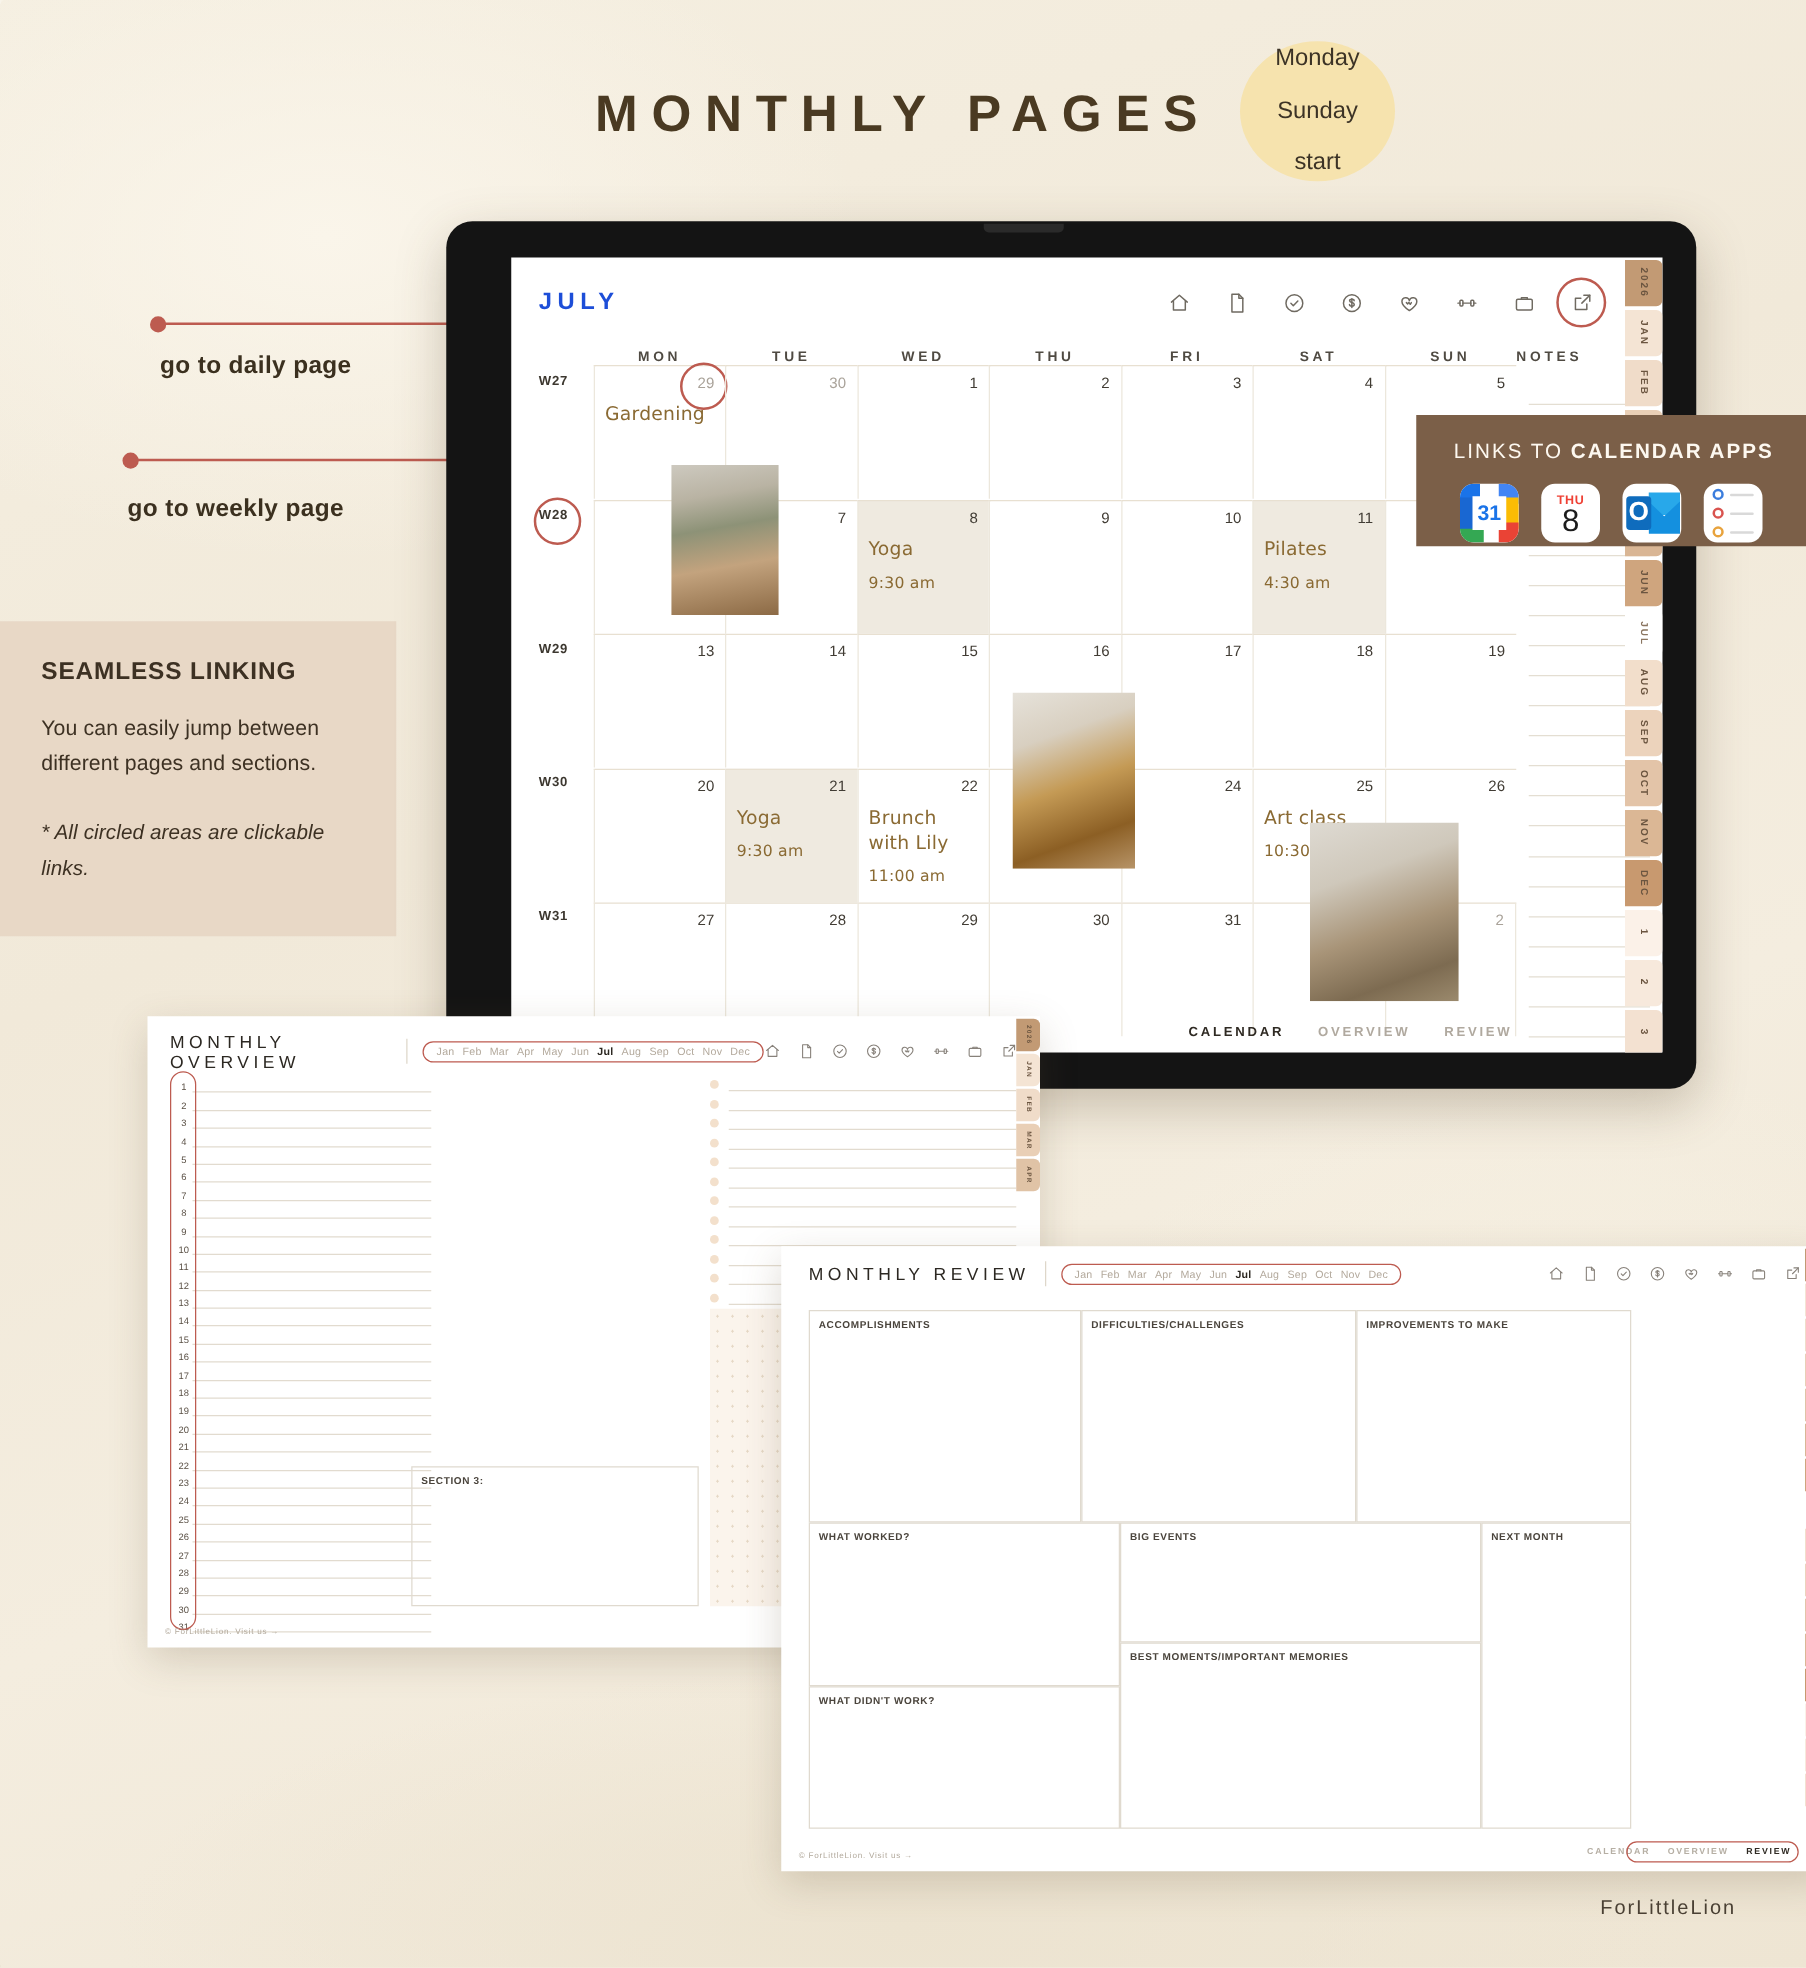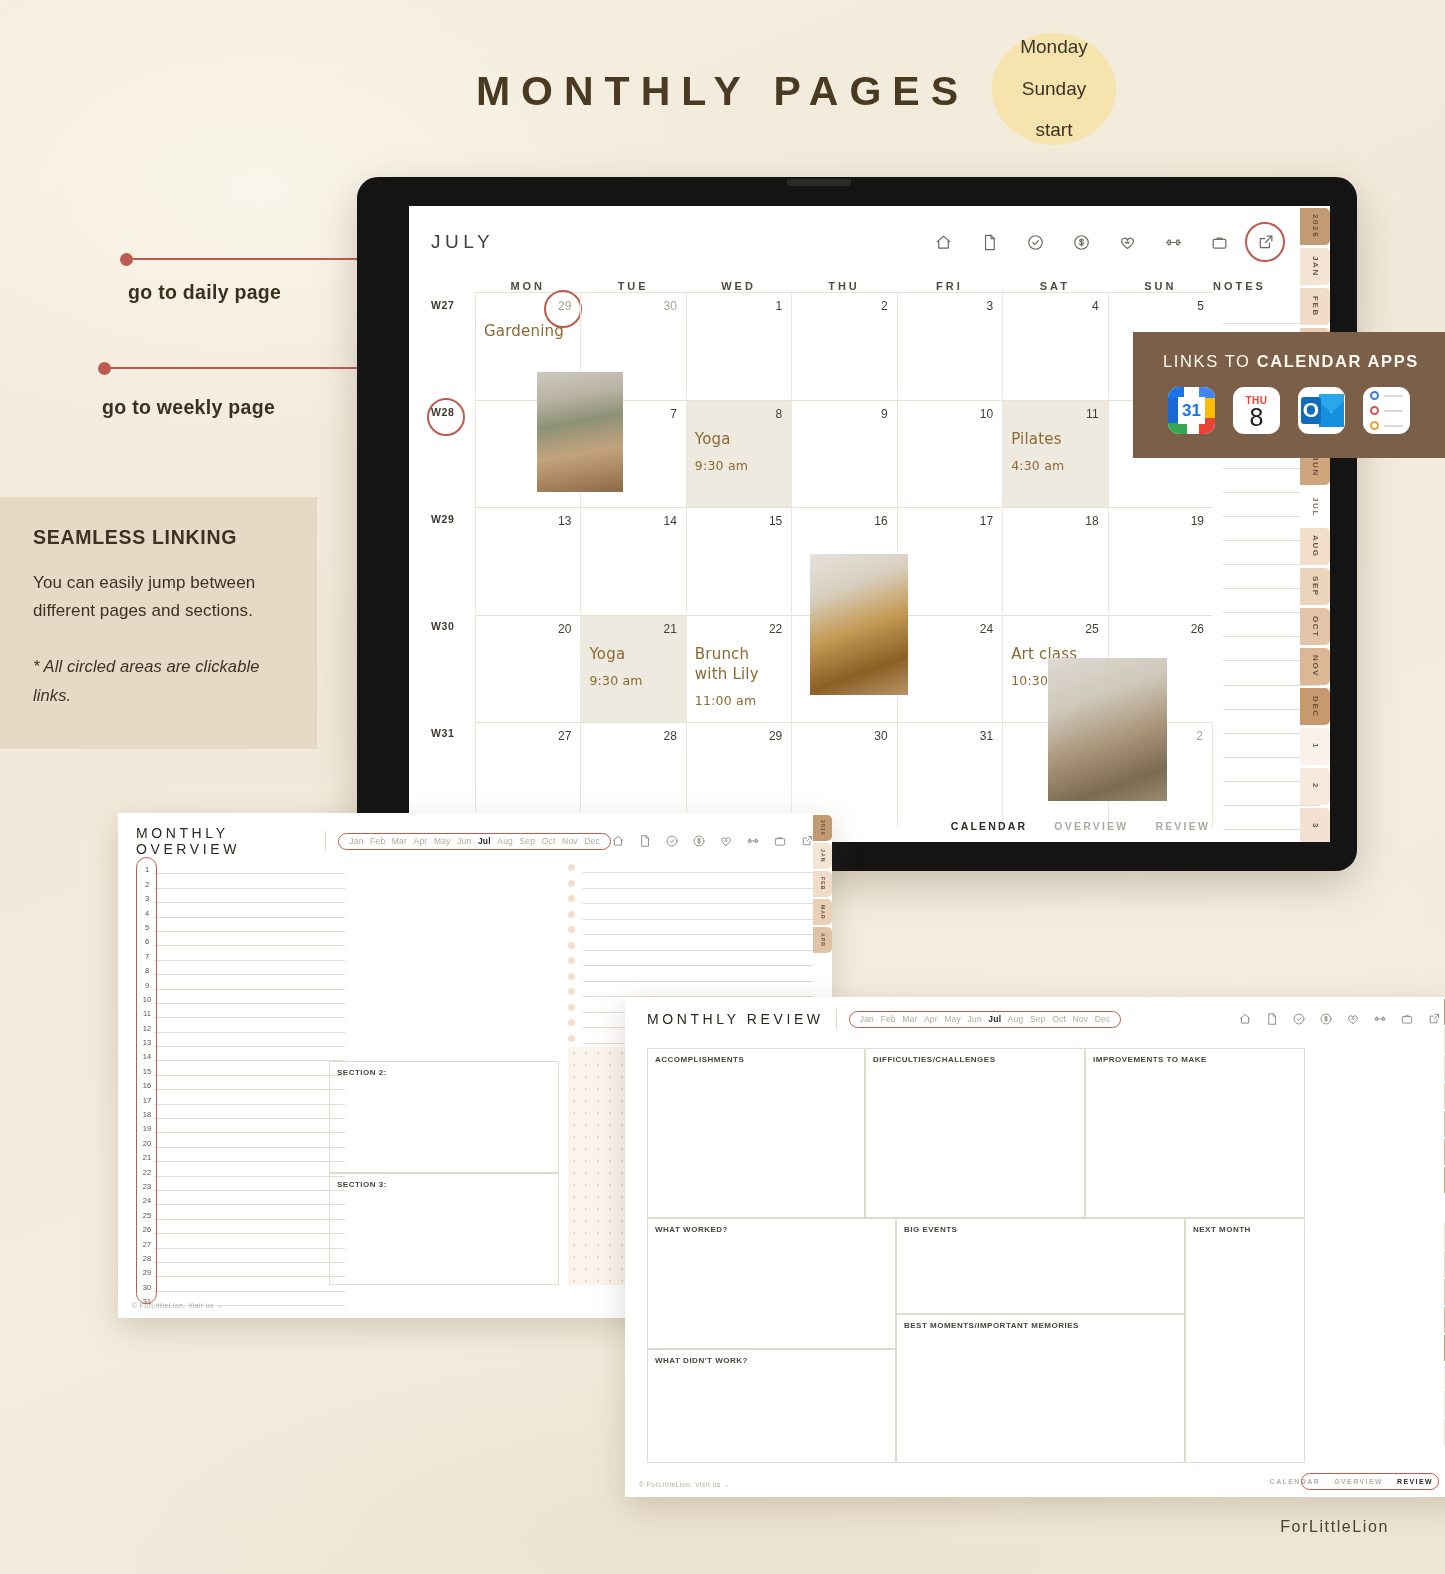--- a/index.html
+++ b/index.html
@@ -70,21 +70,21 @@
   #tablet-notch {
     position: absolute; left: 430px; top: 2px; width: 64px; height: 7px;
     background: #2a2a2a; border-radius: 0 0 4px 4px;
   }
   #tablet-screen {
     width: 100%; height: 100%; background: #ffffff; overflow: hidden; position: relative;
   }
 
   
   .planner-top { display: flex; align-items: center; padding: 16px 0 0 22px; height: 56px; }
-  .planner-title { font-size: 19px; letter-spacing: 4.5px; color: #404040; font-weight: 400; }
+  .planner-title { font-size: 19px; letter-spacing: 4.5px; color: #1d4ed8; font-weight: 700; }
   .toolbar { margin-left: auto; display: flex; align-items: center; gap: 20px; padding-right: 52px; }
   .tb-ico { width: 19px; height: 19px; color: #6f6a61; display: block; }
   .tb-wrap { position: relative; display: flex; align-items: center; justify-content: center; width: 26px; height: 26px; }
   .tb-circle { position: absolute; inset: -7px; border: 2px solid #bd5b50; border-radius: 50%; }
 
   
   .cal-head { display: flex; padding-left: 22px; height: 30px; align-items: flex-end; }
   .cal-head .wk { width: 44px; }
   .cal-head .dh {
     flex: 1; text-align: center; font-size: 11px; letter-spacing: 3px; color: #4f4a42; font-weight: 600;
@@ -144,21 +144,21 @@
   .rail { position: absolute; right: 0; top: 0; width: 30px; height: 100%; }
   .tab {
     width: 30px; border-radius: 0 5px 5px 0;
     display: flex; align-items: center; justify-content: center;
     font-size: 8px; letter-spacing: 1.6px; font-weight: 700; color: #6b5540;
     writing-mode: vertical-rl;
   }
 
   
   #apps-panel {
-    position: absolute; left: 1133px; top: 332px; width: 312px; height: 126px;
+    position: absolute; left: 1133px; top: 332px; width: 312px; height: 105px;
     background: #7b5f48;
     padding: 20px 0 0 0;
   }
   #apps-panel h4 {
     color: #fdf8f0; font-size: 16.5px; letter-spacing: 1.6px; font-weight: 400;
     text-align: center; padding-left: 4px;
   }
   #apps-panel h4 b { font-weight: 700; }
   .apps-row { display: flex; gap: 18px; justify-content: center; margin-top: 16px; }
   .app-ico { width: 47px; height: 47px; border-radius: 11px; position: relative; overflow: hidden; background: #fff; }
@@ -768,23 +768,20 @@
           <div class="ruleline" style="flex: 1 1 0%; height: 12px;"></div>
         </div>
         <div style="display: flex; align-items: flex-end; height: 14.4px;">
           <div class="rulenum" style="width: 14px;">31</div>
           <div class="ruleline" style="flex: 1 1 0%; height: 12px;"></div>
         </div>
       </div>
     <div style="position:absolute;left:-4px;top:-3px;width:21px;height:447px;border:1.4px solid #bd5b50;border-radius:11px;"></div>
   </div>
 
-  <div class="box" style="position:absolute;left:211px;top:248px;width:230px;height:112px;">
-    <span class="box-lbl">SECTION 2:</span>
-  </div>
   <div class="box" style="position:absolute;left:211px;top:360px;width:230px;height:112px;">
     <span class="box-lbl">SECTION 3:</span>
   </div>
 
   <div style="position:absolute;left:450px;top:47px;width:245px;" id="ov-bullets">
       <div style="display: flex; align-items: center; gap: 8px; height: 15.5px;">
         <div class="bulletdot"></div>
         <div class="ruleline" style="flex: 1 1 0%; height: 11px;"></div>
       </div>
       <div style="display: flex; align-items: center; gap: 8px; height: 15.5px;">

